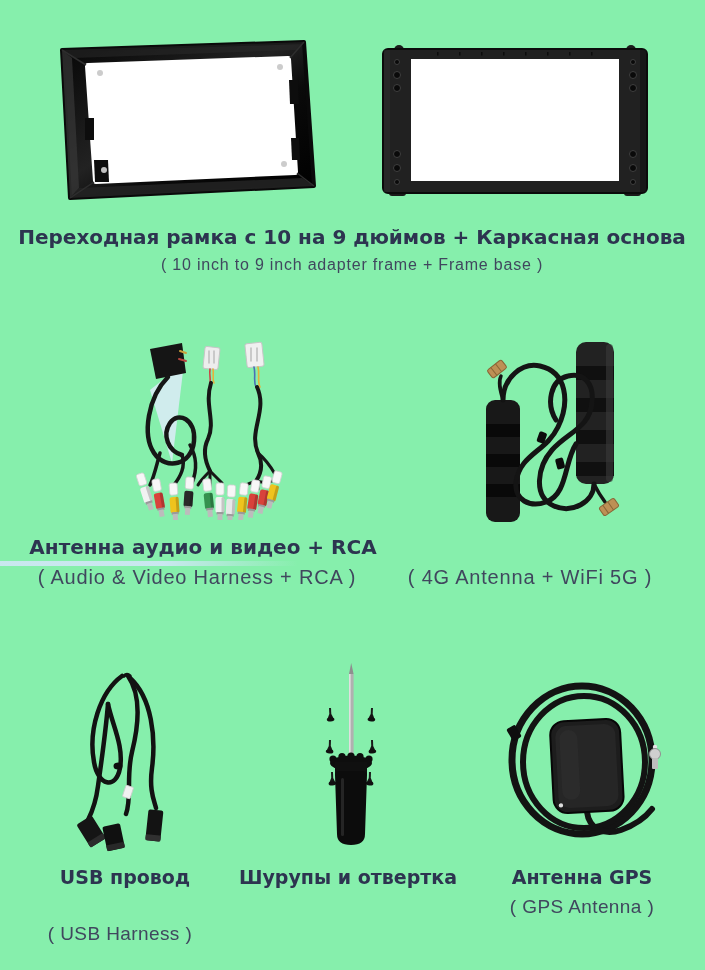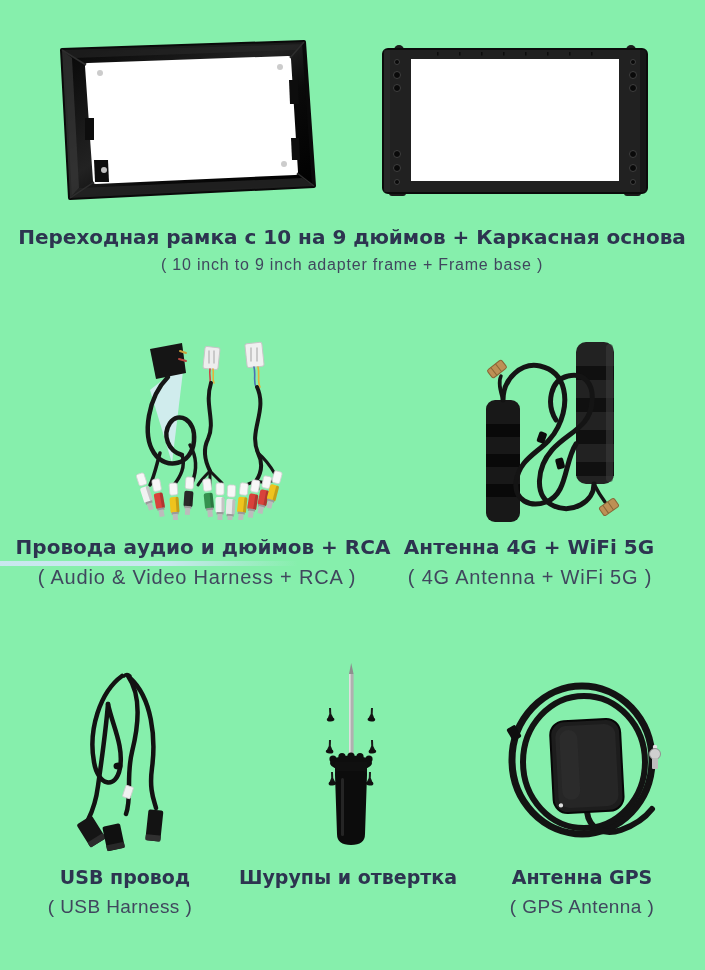--- a/index.html
+++ b/index.html
@@ -190,23 +190,22 @@
       <line x1="-4" y1="-5" x2="-4" y2="5" stroke="#8a6536" stroke-width="1"></line>
       <line x1="2" y1="-5" x2="2" y2="5" stroke="#8a6536" stroke-width="1"></line>
     </g>
     <g transform="translate(137,175) rotate(-35)">
       <rect x="-9" y="-5" width="18" height="10" rx="2" fill="#bd9055" stroke="#8a6536" stroke-width="1"></rect>
       <line x1="-4" y1="-5" x2="-4" y2="5" stroke="#8a6536" stroke-width="1"></line>
       <line x1="2" y1="-5" x2="2" y2="5" stroke="#8a6536" stroke-width="1"></line>
     </g>
   </svg>
 
-  <div class="cap ru m-ru" style="left:203px;top:535px">Провода аудио и дюймов + RCA</div>
+  <div class="cap ru m-ru" style="left:203px;top:535px">Антенна аудио и видео + RCA</div>
   <div class="cap en m-en" style="left:197px;top:566px">( Audio &amp; Video Harness + RCA )</div>
-  <div class="cap ru m-ru" style="left:529px;top:535px">Антенна 4G + WiFi 5G</div>
   <div class="cap en m-en" style="left:530px;top:566px">( 4G Antenna + WiFi 5G )</div>
 
   <svg class="fig" style="left:68px;top:668px" width="120" height="185" viewBox="0 0 120 185">
     <g fill="none" stroke="#121212" stroke-width="4.5" stroke-linecap="round">
       <path d="M 54,8 C 32,24 20,62 26,94 C 30,118 48,122 52,100 C 56,78 44,56 40,36"></path>
       <path d="M 60,8 C 74,28 70,60 64,84 C 58,108 64,130 58,146"></path>
       <path d="M 40,36 C 38,60 34,90 30,118 C 28,134 24,144 20,152"></path>
       <path d="M 62,10 C 84,30 88,70 84,100 C 81,122 86,132 88,140"></path>
       <path d="M 56,8 C 58,6 60,6 62,8" stroke-width="3.5"></path>
     </g>
@@ -274,18 +273,18 @@
       <circle cx="64" cy="136" r="2.2" fill="#dddddd"></circle>
     </g>
     <g transform="translate(160,86)">
       <circle cx="0" cy="-7" r="2.2" fill="#e5e5e5"></circle>
       <circle cx="0" cy="0" r="5.5" fill="#cfcfcf" stroke="#909090" stroke-width="1"></circle>
       <rect x="-3" y="4" width="6" height="11" rx="1" fill="#bdbdbd"></rect>
     </g>
   </svg>
 
   <div class="cap ru b-ru" style="left:125px;top:866px">USB провод</div>
-  <div class="cap en b-en" style="left:120px;top:896px">( USB Harness )</div>
+  <div class="cap en b-en" style="left:120px;top:923px">( USB Harness )</div>
   <div class="cap ru b-ru" style="left:348px;top:866px">Шурупы и отвертка</div>
   <div class="cap ru b-ru" style="left:582px;top:866px">Антенна GPS</div>
   <div class="cap en b-en" style="left:582px;top:896px">( GPS Antenna )</div>
 
 </div>
 
 </body></html>

